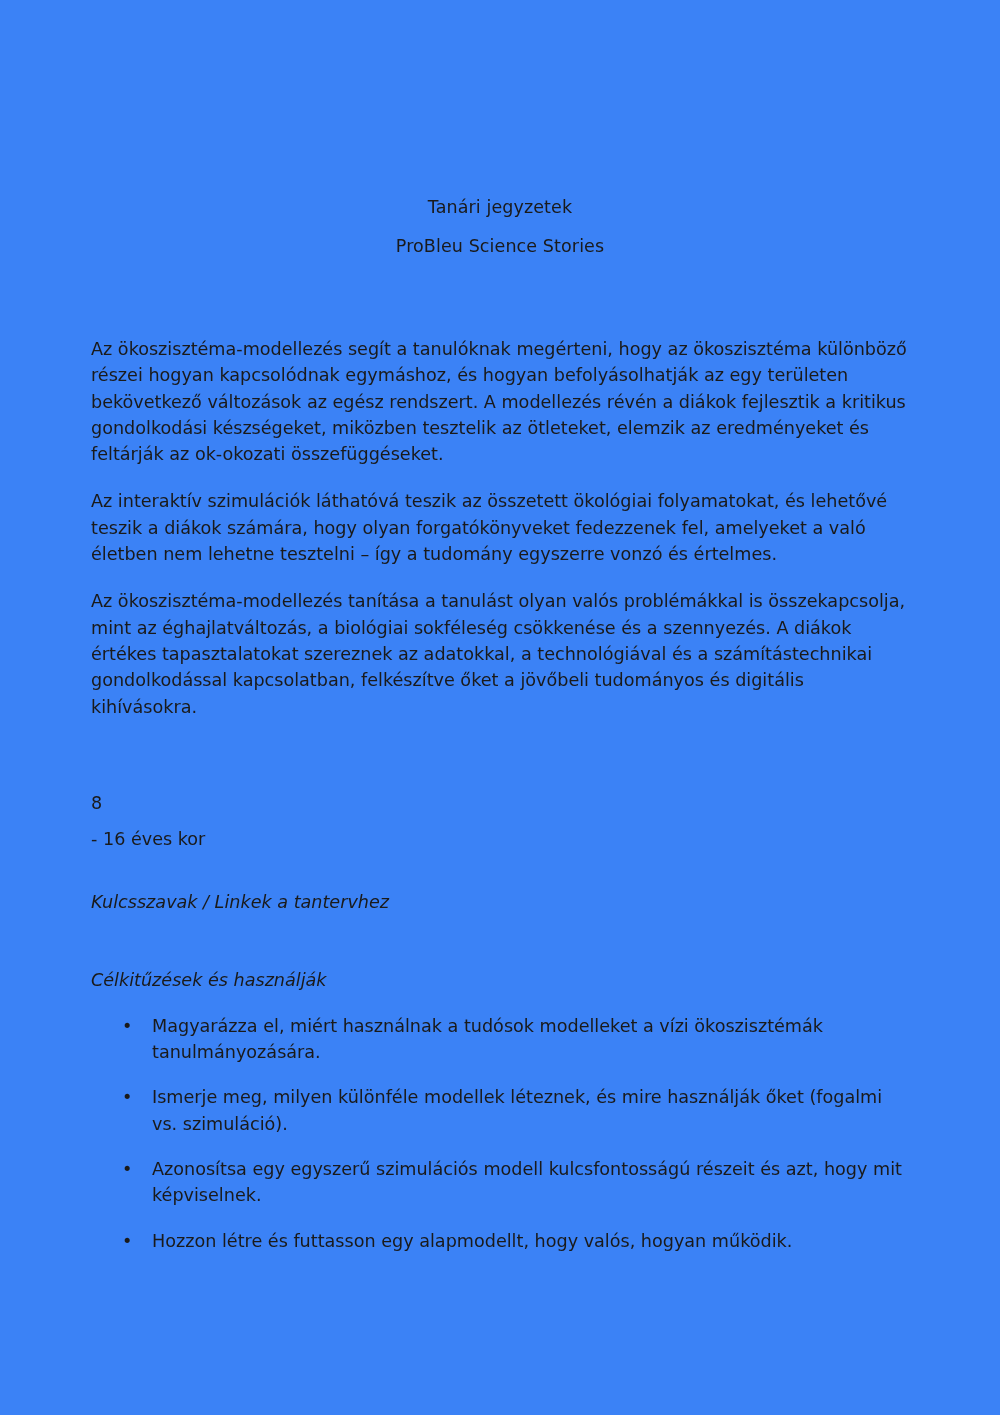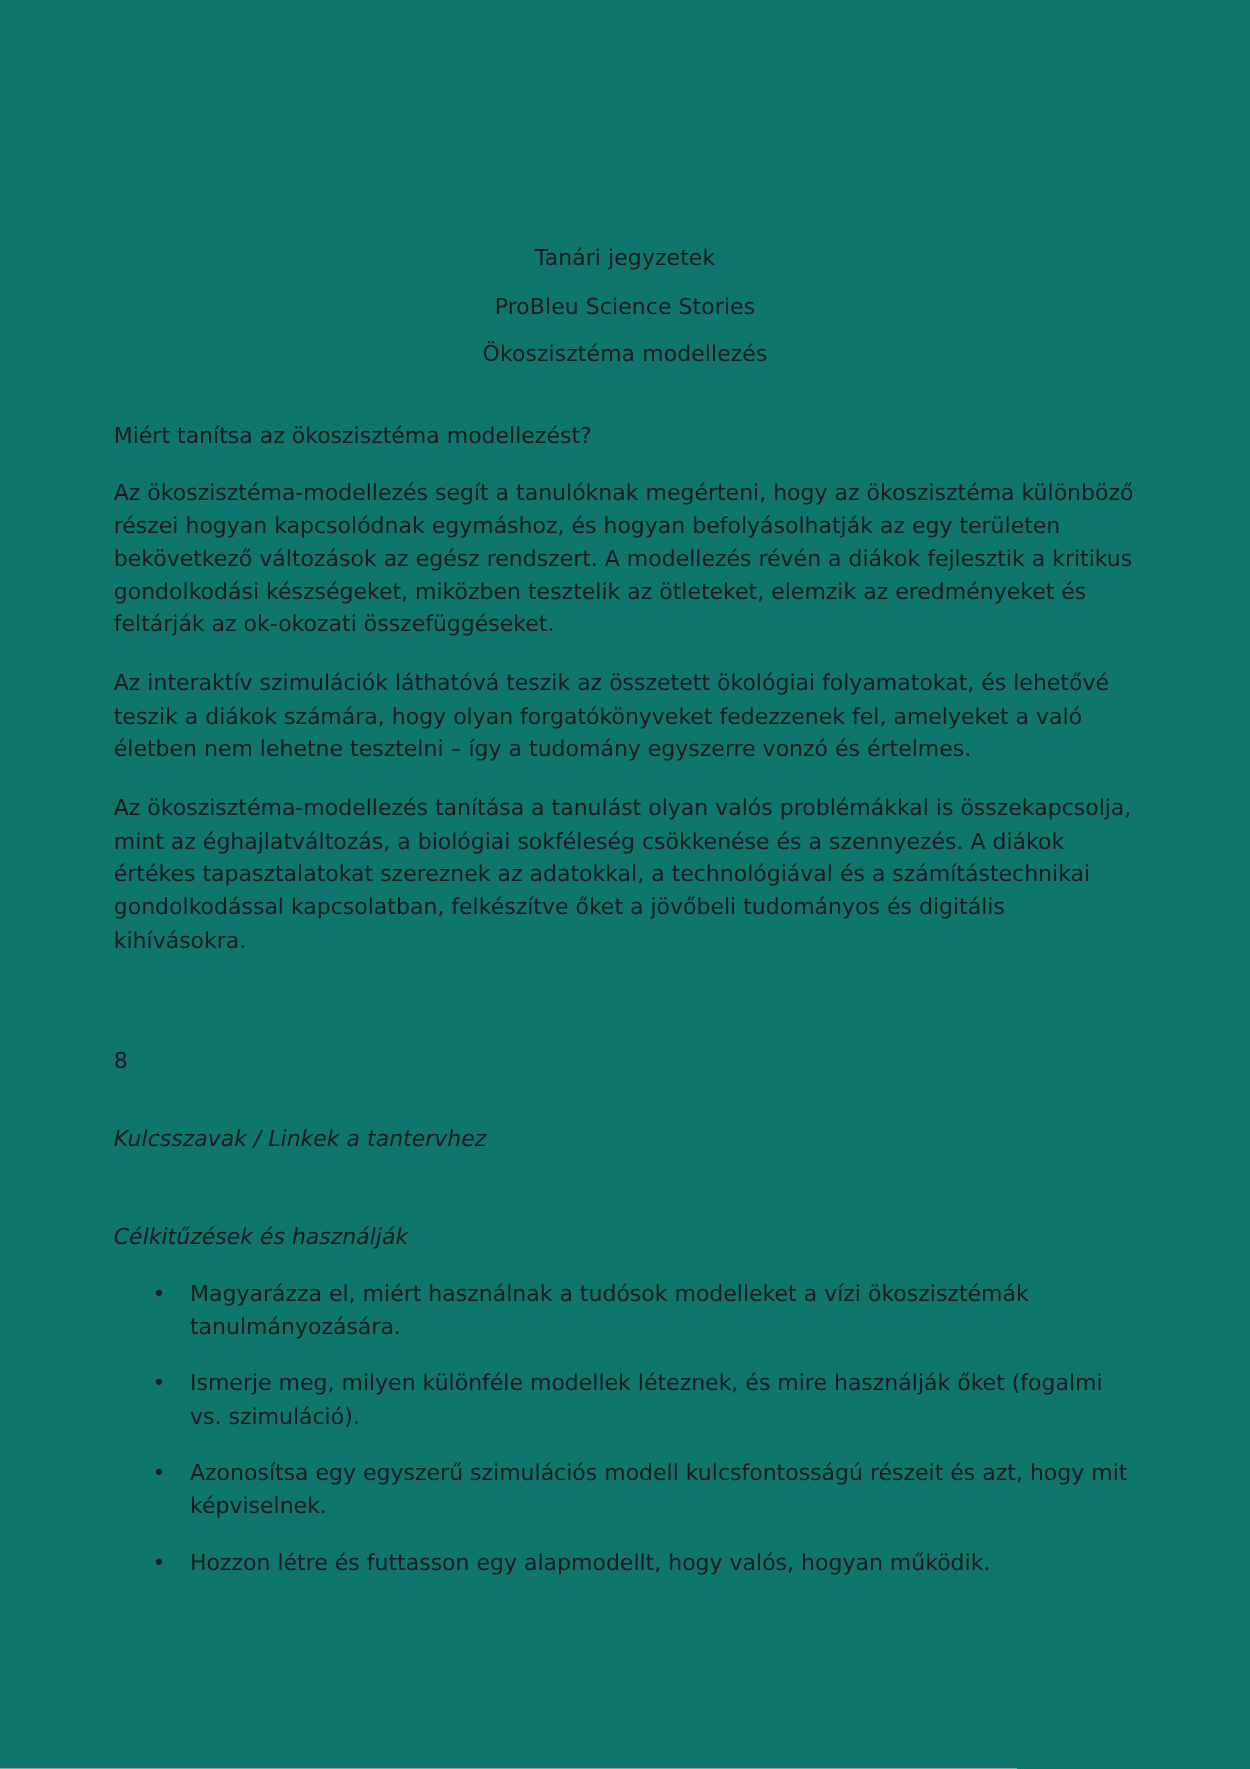--- a/index.html
+++ b/index.html
@@ -12,21 +12,21 @@
     height: 1415px;
     font-family: "DejaVu Sans", sans-serif;
     color: #1a1a1a;
     -webkit-font-smoothing: antialiased;
   }
 
   .page {
     position: relative;
     width: 1000px;
     height: 1415px;
-    background: #0f766e;
+    background: #3b82f6;
     box-sizing: border-box;
   }
 
   
   .title-block {
     position: absolute;
     left: 0;
     top: 188px;
     width: 1000px;
     text-align: center;
@@ -106,34 +106,33 @@
   .bullet-text { display: block; }
 </style>
 </head>
 <body>
 
 <div class="page">
 
   <div class="title-block">
     <div class="title-line">Tanári jegyzetek</div>
     <div class="title-line">ProBleu Science Stories</div>
-    <div class="title-line">Ökoszisztéma modellezés</div>
   </div>
 
   <div class="content">
 
-    <p class="heading">Miért tanítsa az ökoszisztéma modellezést?</p>
 
     <p class="para">Az ökoszisztéma-modellezés segít a tanulóknak megérteni, hogy az ökoszisztéma különböző részei hogyan kapcsolódnak egymáshoz, és hogyan befolyásolhatják az egy területen bekövetkező változások az egész rendszert. A modellezés révén a diákok fejlesztik a kritikus gondolkodási készségeket, miközben tesztelik az ötleteket, elemzik az eredményeket és feltárják az ok-okozati összefüggéseket.</p>
     <p class="para">Az interaktív szimulációk láthatóvá teszik az összetett ökológiai folyamatokat, és lehetővé teszik a diákok számára, hogy olyan forgatókönyveket fedezzenek fel, amelyeket a való életben nem lehetne tesztelni – így a tudomány egyszerre vonzó és értelmes.</p>
     <p class="para">Az ökoszisztéma-modellezés tanítása a tanulást olyan valós problémákkal is összekapcsolja, mint az éghajlatváltozás, a biológiai sokféleség csökkenése és a szennyezés. A diákok értékes tapasztalatokat szereznek az adatokkal, a technológiával és a számítástechnikai gondolkodással kapcsolatban, felkészítve őket a jövőbeli tudományos és digitális kihívásokra.</p>
 
     <div class="spacer-lg"></div>
 
     <p class="age-line">8</p>
+    <p class="age-line">- 16 éves kor</p>
 
     <div class="spacer-md"></div>
 
     <p class="section-heading">Kulcsszavak / Linkek a tantervhez</p>
 
     <div class="spacer-md"></div>
 
     <p class="section-heading">Célkitűzések és használják</p>
 
     <ul class="bullets">

